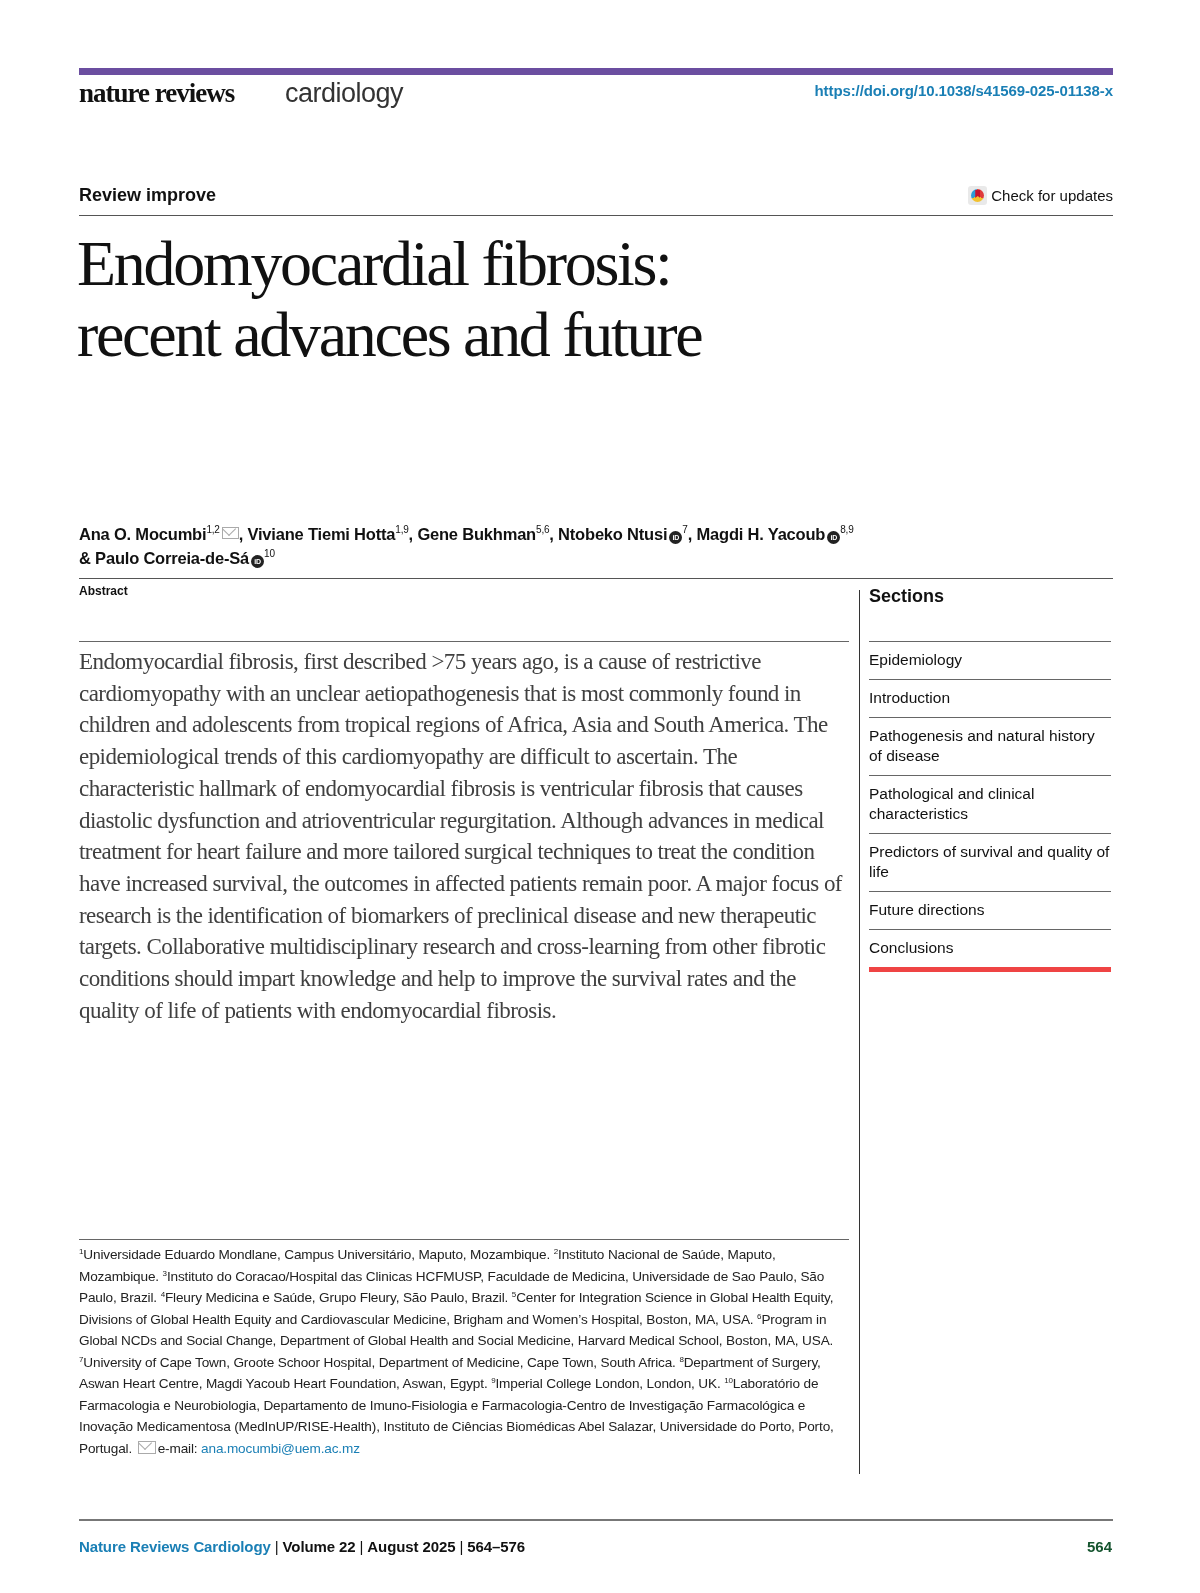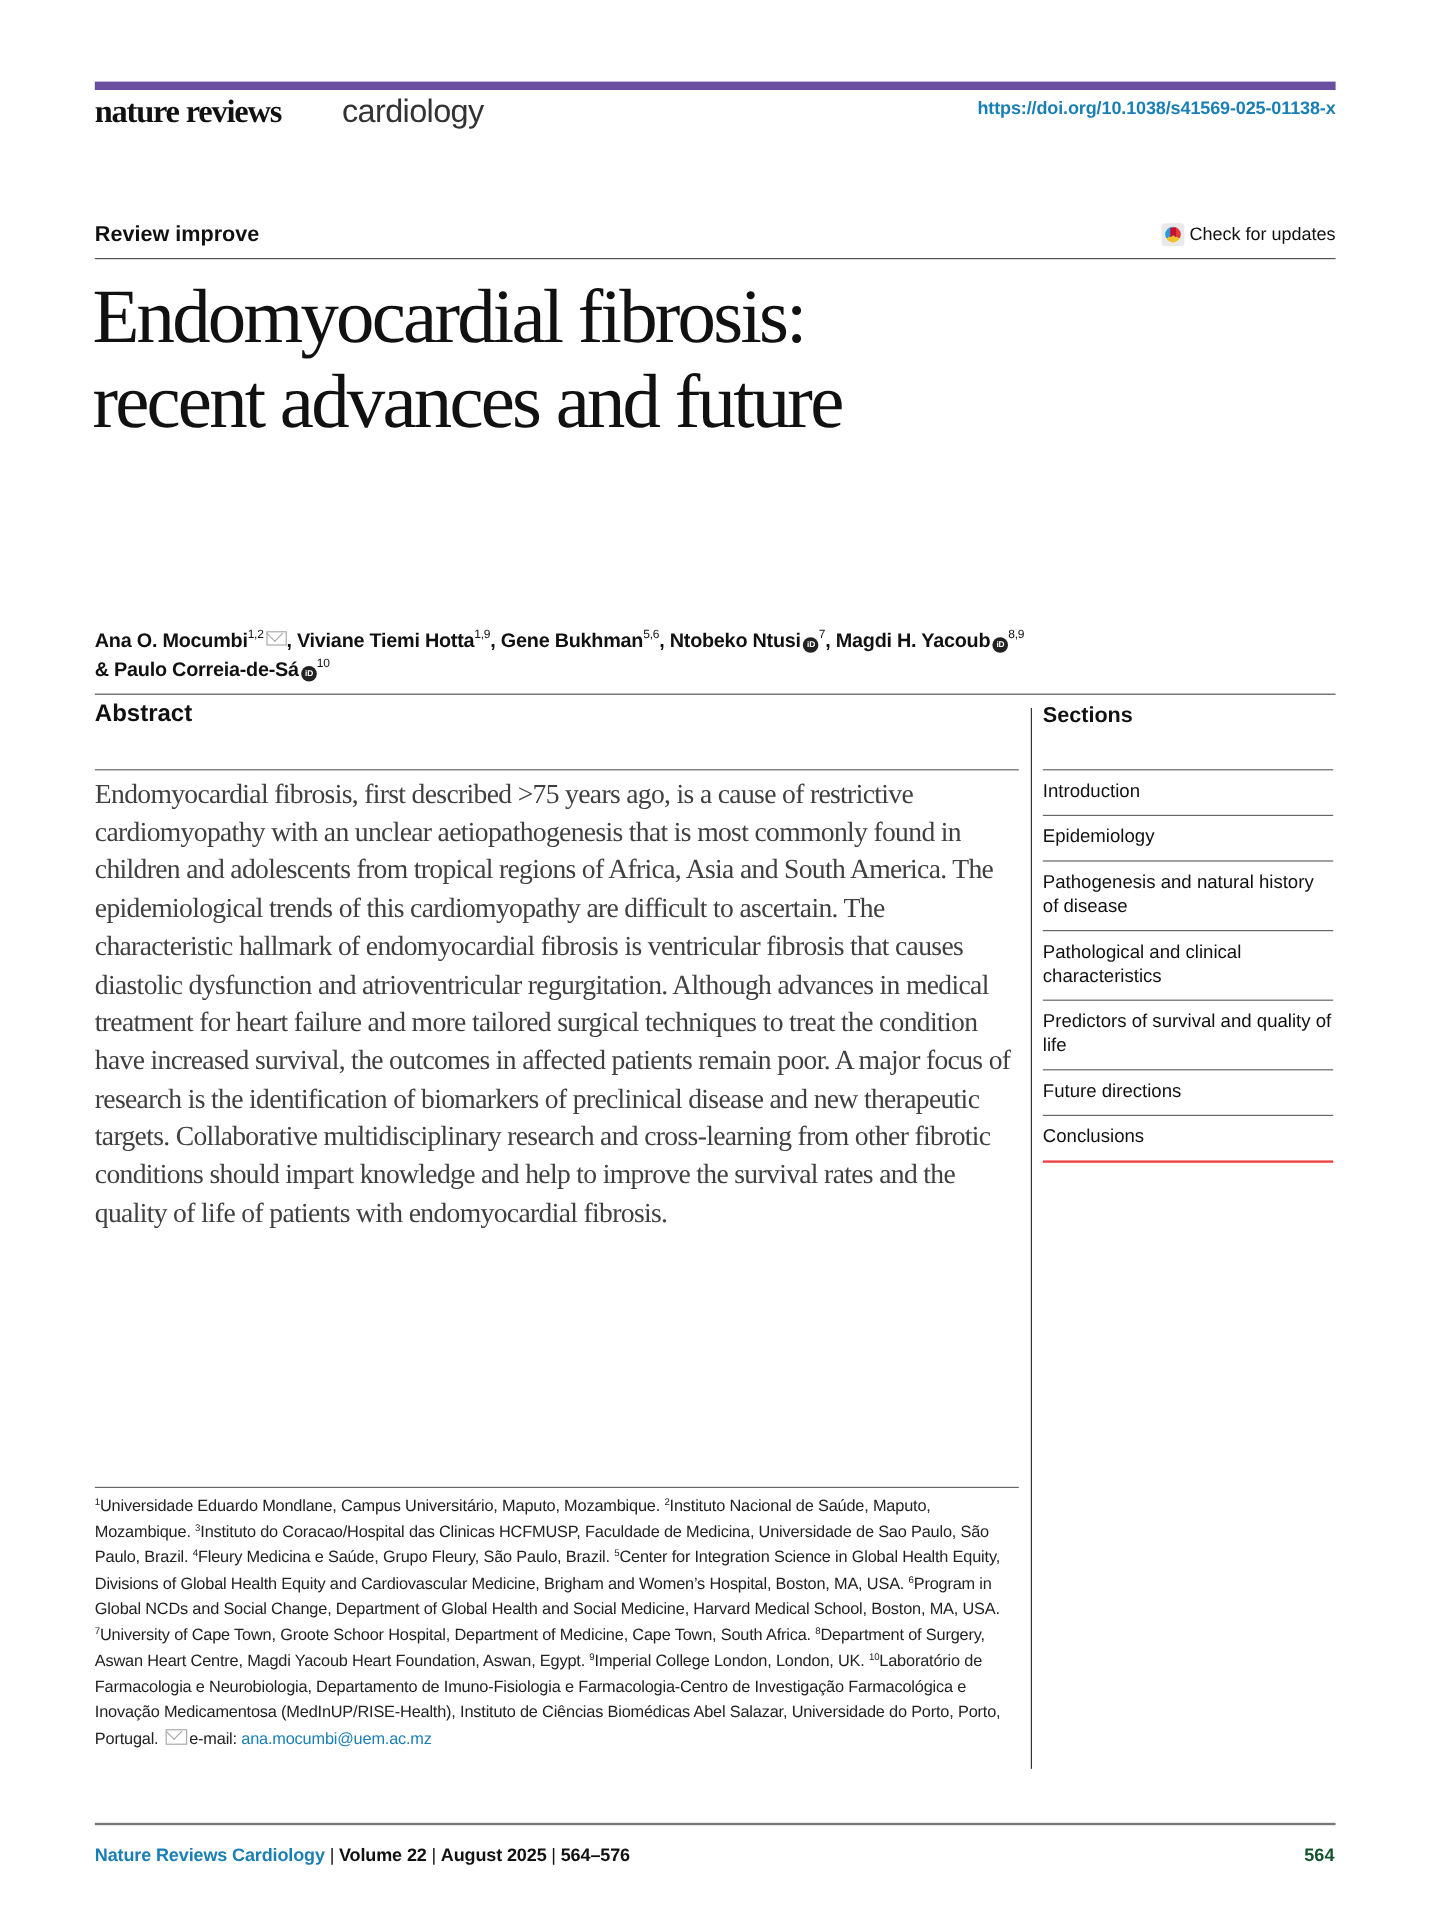--- a/index.html
+++ b/index.html
@@ -24,30 +24,30 @@
 
     .title { left: 77px; top: 228px; width: 900px; font-family: "Liberation Serif", serif; font-size: 64px; line-height: 71px; letter-spacing: -2.3px; color: #111; font-weight: normal; margin: 0; }
 
     .authors { left: 79px; top: 522px; width: 1034px; font-size: 16.5px; font-weight: bold; line-height: 24px; color: #111; letter-spacing: -0.2px; }
     .authors sup { font-size: 10px; font-weight: normal; vertical-align: 7px; line-height: 0; }
     .mail-ic { display: inline-block; width: 15px; height: 10px; border: 1px solid #aaa; position: relative; vertical-align: 1px; margin-left: 2px; }
     .mail-ic::before { content: ""; position: absolute; left: 1px; top: -4px; width: 9px; height: 9px; border-right: 1px solid #aaa; border-bottom: 1px solid #aaa; transform: rotate(45deg); transform-origin: center; }
     .orcid-ic { display: inline-block; width: 13px; height: 13px; border-radius: 50%; background: #222; color: #fff; font-size: 7px; line-height: 13px; text-align: center; vertical-align: 0px; margin-left: 2px; font-weight: bold; }
 
     .rule-abs { left: 79px; top: 578px; width: 1034px; height: 1px; background: #555; }
-    .abs-head { left: 79px; top: 584px; font-size: 20px; font-weight: bold; }
+    .abs-head { left: 79px; top: 584px; font-size: 12px; font-weight: bold; }
     .sec-head { left: 869px; top: 586px; font-size: 18px; font-weight: bold; }
     .vdiv { left: 859px; top: 590px; width: 1px; height: 884px; background: #333; }
     .rule-abs2 { left: 79px; top: 641px; width: 770px; height: 1px; background: #666; }
 
     .abstract { left: 79px; top: 646px; width: 775px; font-family: "Liberation Serif", serif; font-size: 23px; line-height: 31.7px; letter-spacing: -0.55px; color: #404040; margin: 0; }
 
     .sections { left: 869px; top: 641px; width: 242px; margin: 0; padding: 0; list-style: none; }
     .sections li { border-top: 1px solid #666; font-size: 15.5px; line-height: 20px; padding: 8px 0 9px 0; color: #111; cursor: pointer; }
-    .sections li:last-child { border-bottom: 2px solid #ef4444; }
+    .sections li:last-child { border-bottom: 5px solid #ef4444; }
 
     .rule-aff { left: 79px; top: 1239px; width: 770px; height: 1px; background: #666; }
     .affil { left: 79px; top: 1244px; width: 780px; font-size: 13.6px; line-height: 21.5px; color: #222; letter-spacing: -0.15px; margin: 0; }
     .affil sup { font-size: 8px; vertical-align: 5px; line-height: 0; }
     .affil .email { color: #1a7fb5; text-decoration: none; }
     .affil .mail-ic { width: 16px; height: 11px; vertical-align: -1px; margin: 0 2px 0 2px; }
 
     .rule-foot { left: 79px; top: 1519px; width: 1034px; height: 2px; background: #777; }
     .foot-left { left: 79px; top: 1538px; font-size: 15px; color: #111; font-weight: bold; letter-spacing: -0.1px; white-space: nowrap; }
     .foot-left .journal { color: #1a7fb5; }
@@ -87,22 +87,22 @@
 
 <div class="abs rule-abs"></div>
 <div class="abs abs-head">Abstract</div>
 <div class="abs sec-head">Sections</div>
 <div class="abs vdiv"></div>
 <div class="abs rule-abs2"></div>
 
 <p class="abs abstract">Endomyocardial fibrosis, first described &gt;75 years ago, is a cause of restrictive cardiomyopathy with an unclear aetiopathogenesis that is most commonly found in children and adolescents from tropical regions of Africa, Asia and South America. The epidemiological trends of this cardiomyopathy are difficult to ascertain. The characteristic hallmark of endomyocardial fibrosis is ventricular fibrosis that causes diastolic dysfunction and atrioventricular regurgitation. Although advances in medical treatment for heart failure and more tailored surgical techniques to treat the condition have increased survival, the outcomes in affected patients remain poor. A major focus of research is the identification of biomarkers of preclinical disease and new therapeutic targets. Collaborative multidisciplinary research and cross-learning from other fibrotic conditions should impart knowledge and help to improve the survival rates and the quality of life of patients with endomyocardial fibrosis.</p>
 
 <ul class="abs sections">
+  <li>Epidemiology</li>
   <li>Introduction</li>
-  <li>Epidemiology</li>
   <li>Pathogenesis and natural history of disease</li>
   <li>Pathological and clinical characteristics</li>
   <li>Predictors of survival and quality of life</li>
   <li>Future directions</li>
   <li>Conclusions</li>
 </ul>
 
 <div class="abs rule-aff"></div>
 <p class="abs affil">
   <sup>1</sup><span>Universidade Eduardo Mondlane, Campus Universitário, Maputo, Mozambique. </span><sup>2</sup><span>Instituto Nacional de Saúde, Maputo, Mozambique. </span><sup>3</sup><span>Instituto do Coracao/Hospital das Clinicas HCFMUSP, Faculdade de Medicina, Universidade de Sao Paulo, São Paulo, Brazil. </span><sup>4</sup><span>Fleury Medicina e Saúde, Grupo Fleury, São Paulo, Brazil. </span><sup>5</sup><span>Center for Integration Science in Global Health Equity, Divisions of Global Health Equity and Cardiovascular Medicine, Brigham and Women’s Hospital, Boston, MA, USA. </span><sup>6</sup><span>Program in Global NCDs and Social Change, Department of Global Health and Social Medicine, Harvard Medical School, Boston, MA, USA. </span><sup>7</sup><span>University of Cape Town, Groote Schoor Hospital, Department of Medicine, Cape Town, South Africa. </span><sup>8</sup><span>Department of Surgery, Aswan Heart Centre, Magdi Yacoub Heart Foundation, Aswan, Egypt. </span><sup>9</sup><span>Imperial College London, London, UK. </span><sup>10</sup><span>Laboratório de Farmacologia e Neurobiologia, Departamento de Imuno-Fisiologia e Farmacologia-Centro de Investigação Farmacológica e Inovação Medicamentosa (MedInUP/RISE-Health), Instituto de Ciências Biomédicas Abel Salazar, Universidade do Porto, Porto, Portugal. </span><span class="mail-ic"></span><span>e-mail: </span><a class="email">ana.mocumbi@uem.ac.mz</a>

